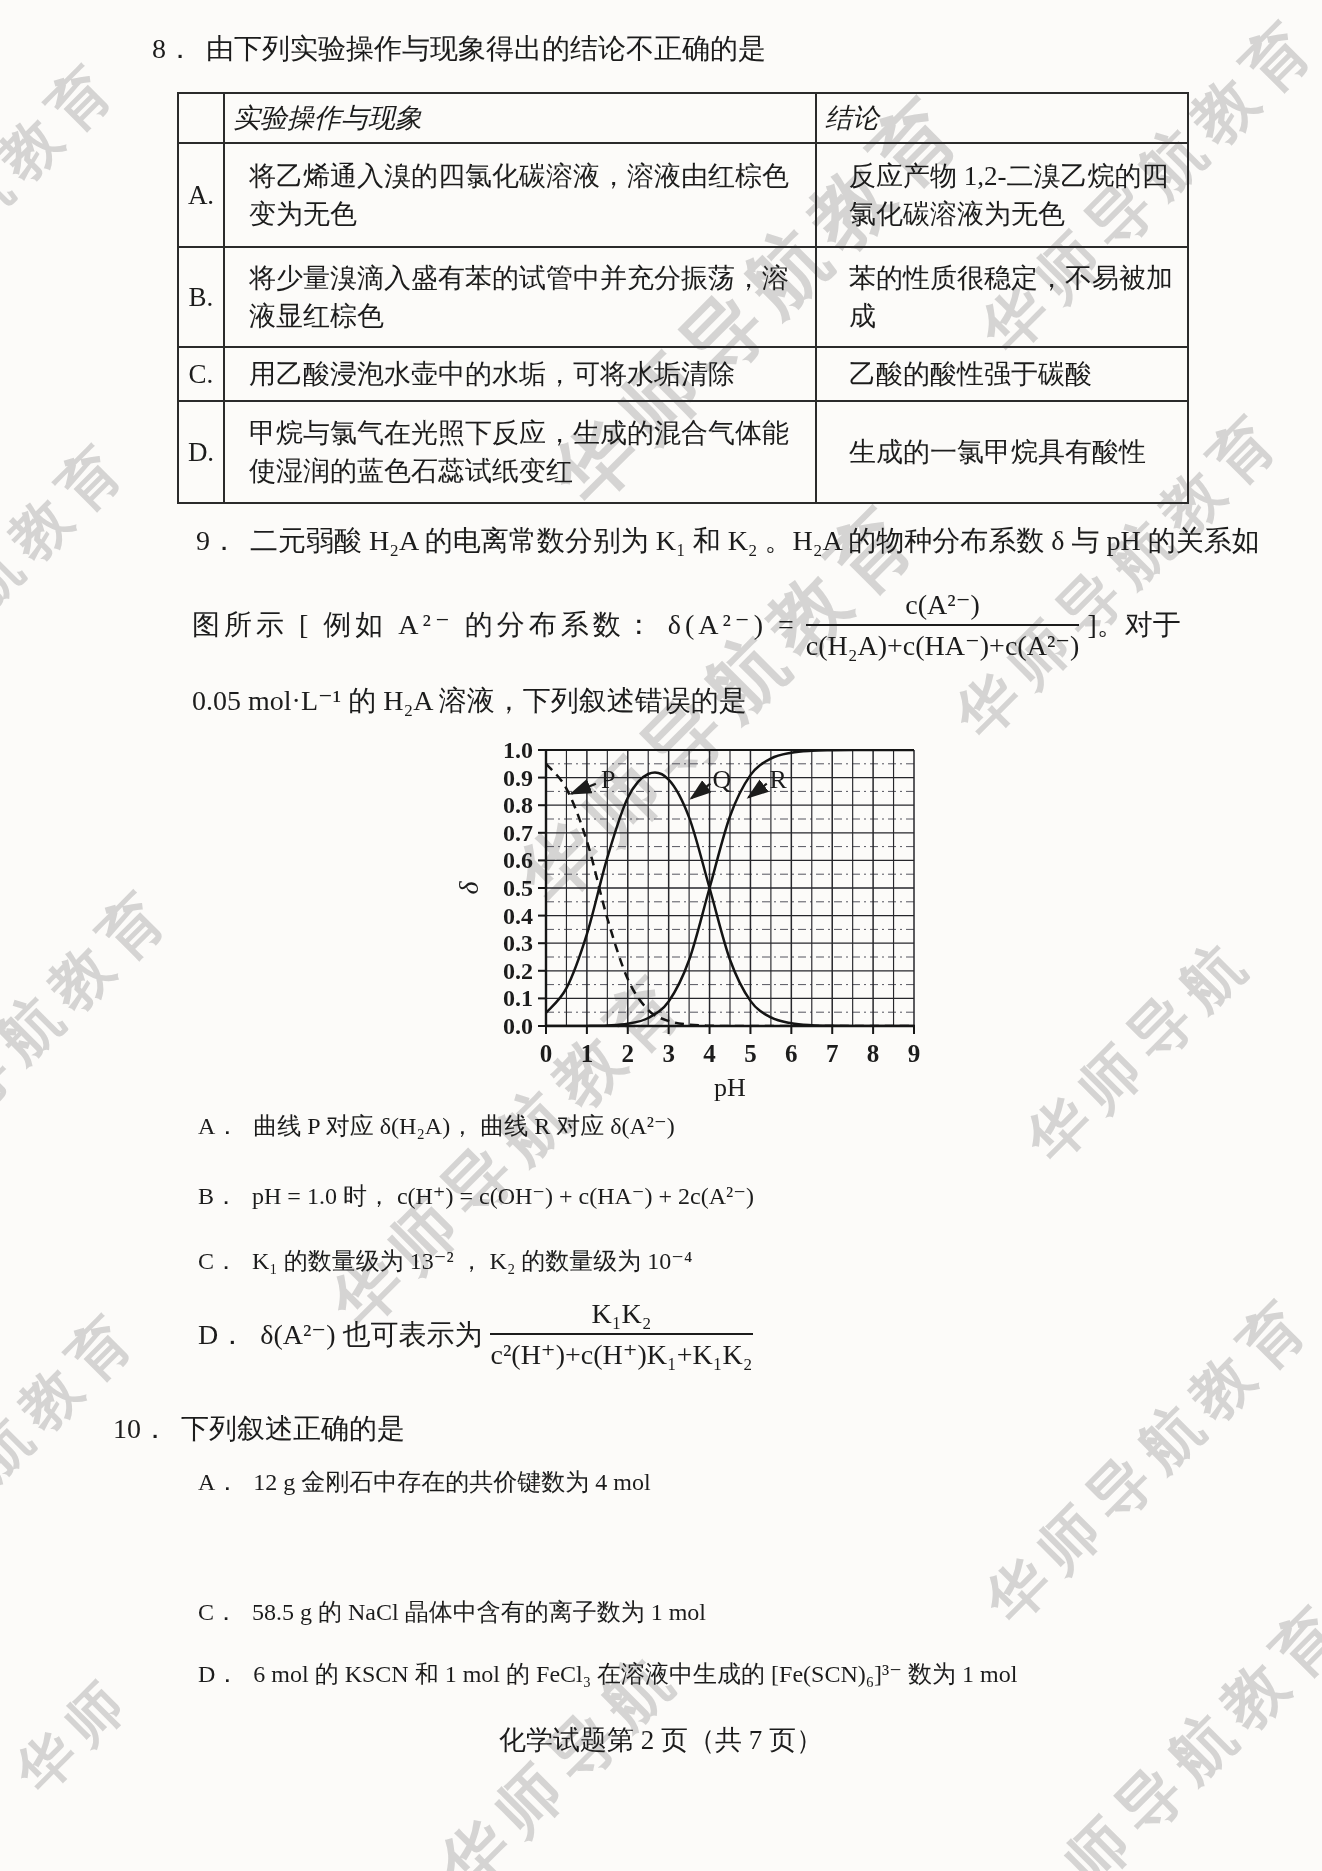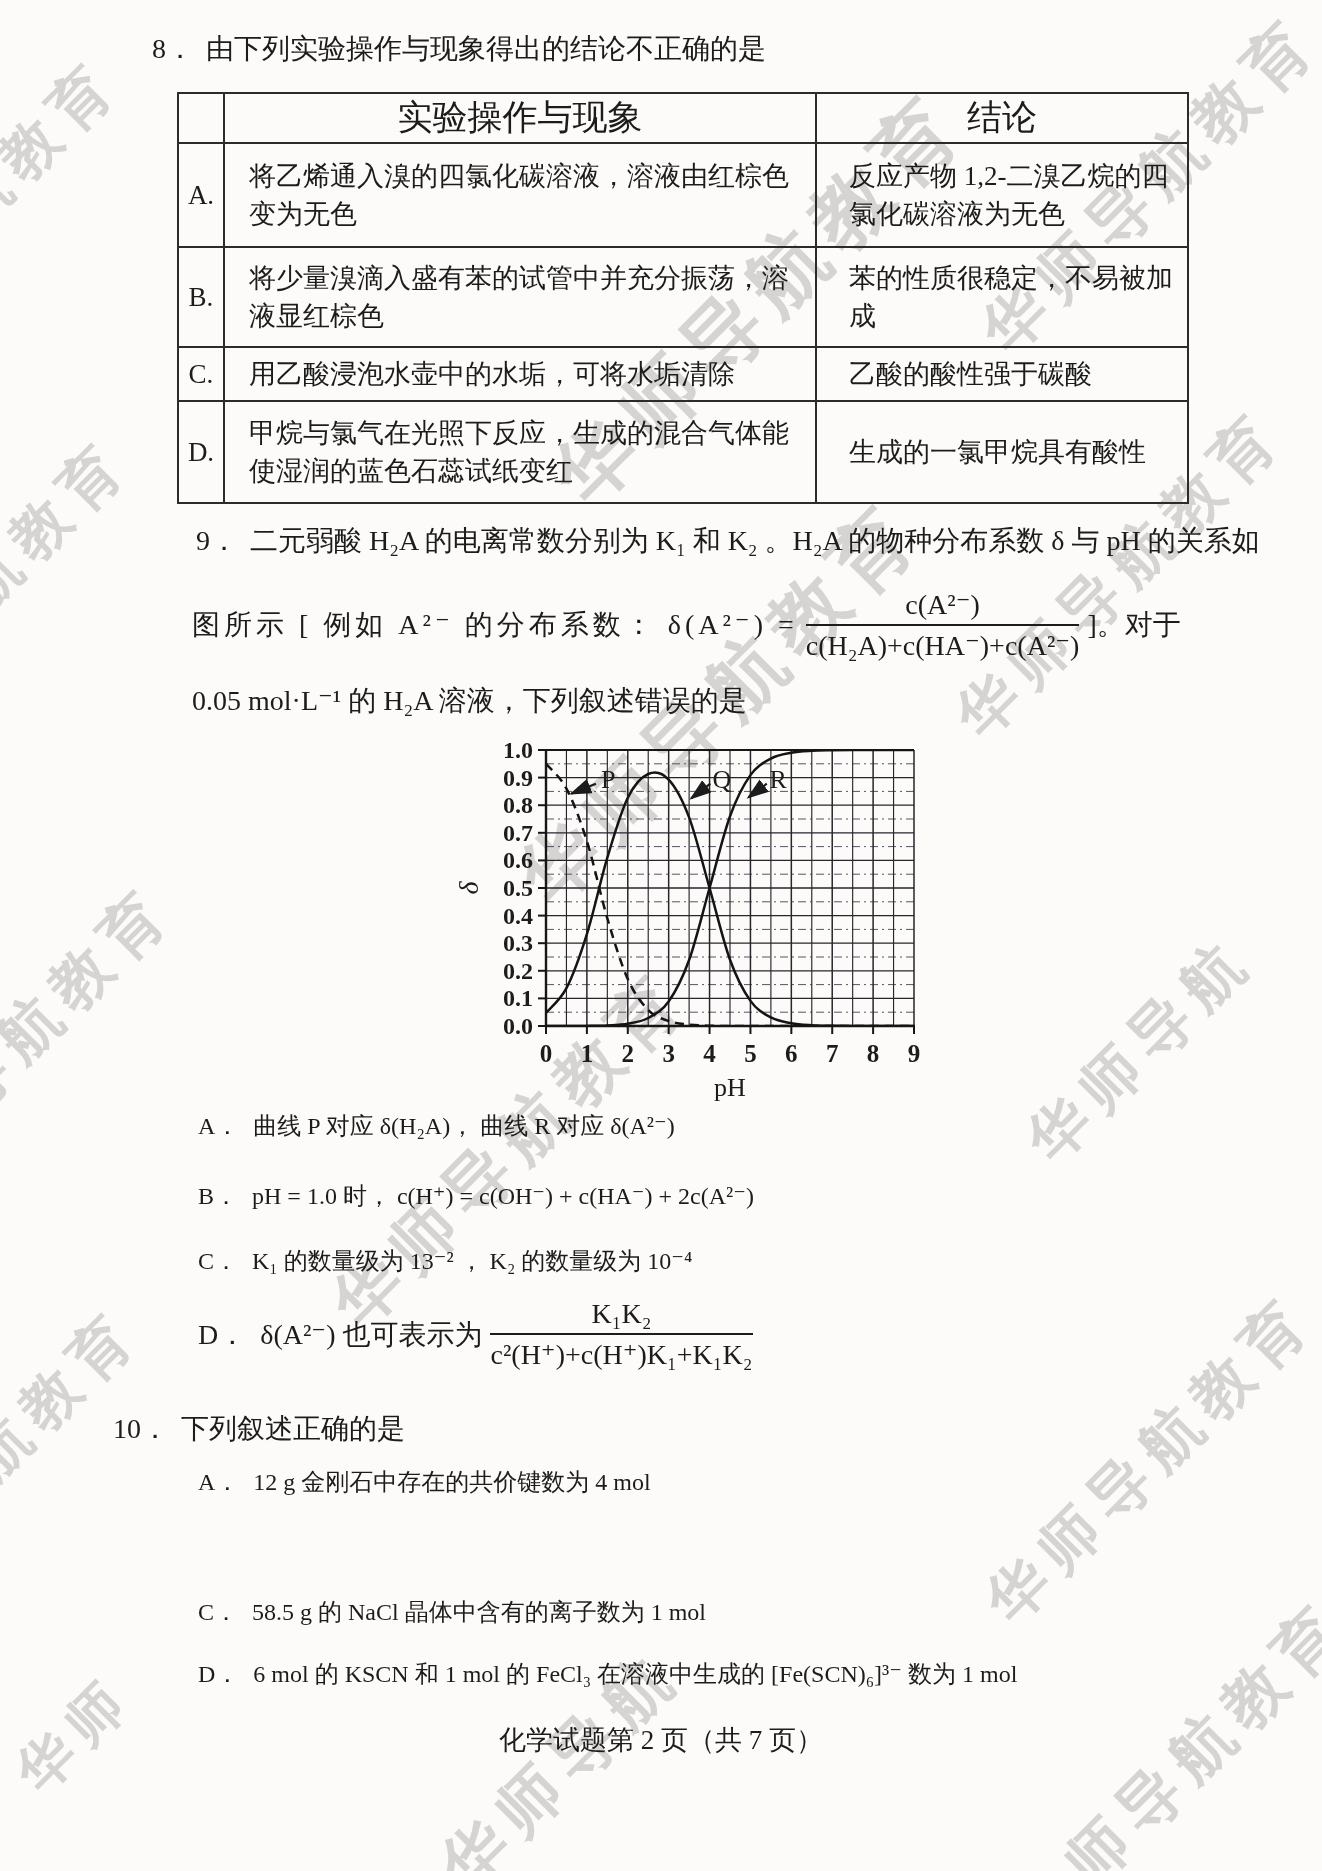--- a/index.html
+++ b/index.html
@@ -21,21 +21,21 @@
     letter-spacing:12px; pointer-events:none;
     font-family:"Liberation Sans","DejaVu Sans",sans-serif;
   }
 
   
   table.qtable{border-collapse:collapse; table-layout:fixed; width:1010px;}
   table.qtable td{
     border:2.5px solid #2b2b2b; font-size:27px; line-height:38px;
     vertical-align:middle; padding:4px 8px; overflow:hidden;
   }
-  table.qtable tr.h td{text-align:center; font-size:35px;}
+  table.qtable tr.h td{text-align:left; font-size:27px;font-style:italic;}
   table.qtable td.letter{text-align:center; padding:0;}
   table.qtable td.op{padding-left:24px; padding-right:14px;}
   table.qtable td.concl{padding-left:32px; padding-right:10px;}
   table.qtable tr:nth-child(1){height:50px;}
   table.qtable tr:nth-child(2){height:104px;}
   table.qtable tr:nth-child(3){height:100px;}
   table.qtable tr:nth-child(4){height:54px;}
   table.qtable tr:nth-child(5){height:102px;}
 
   

